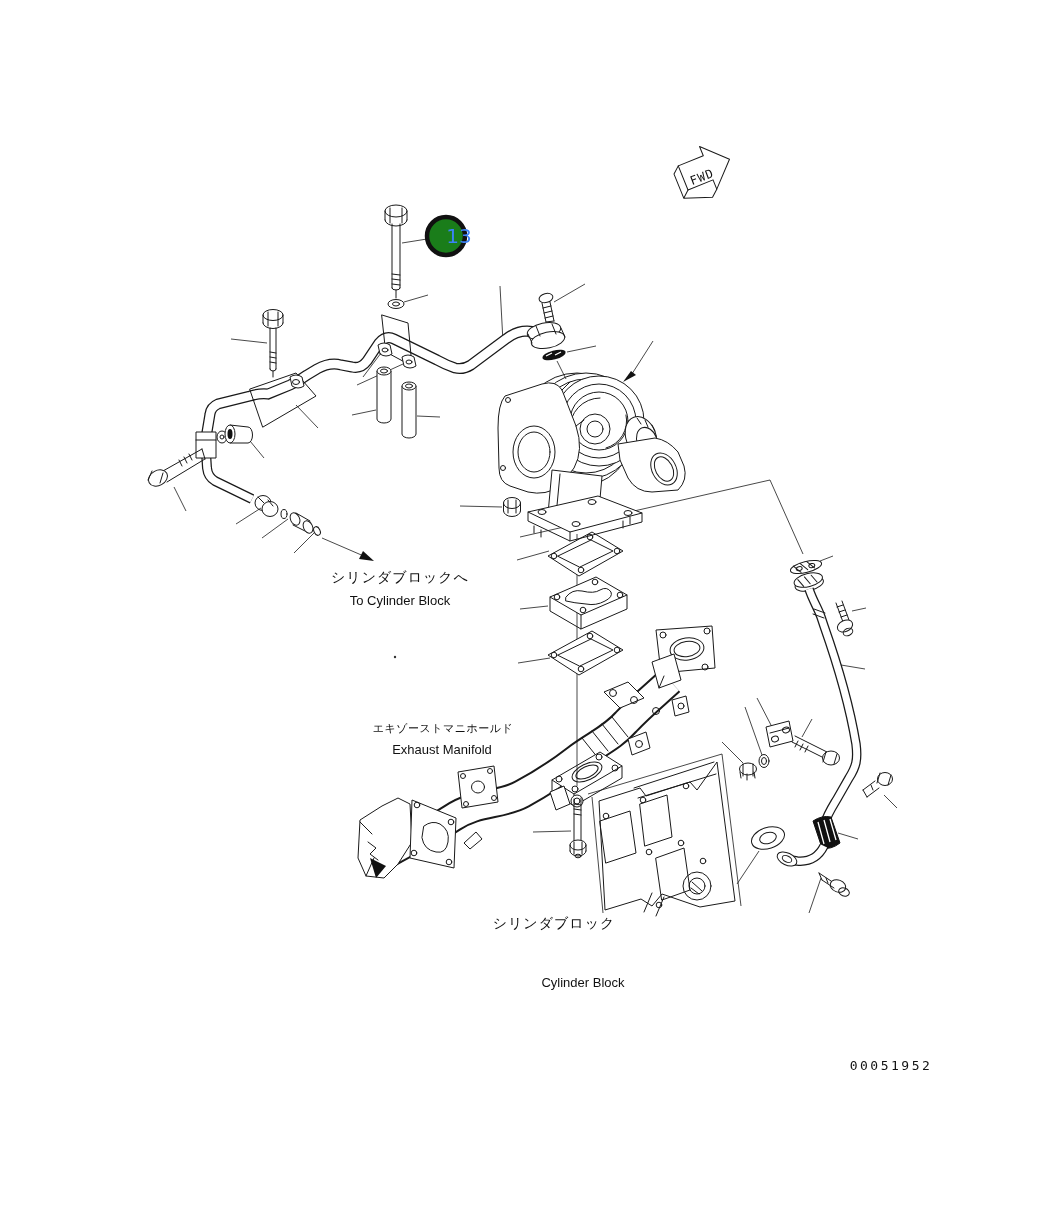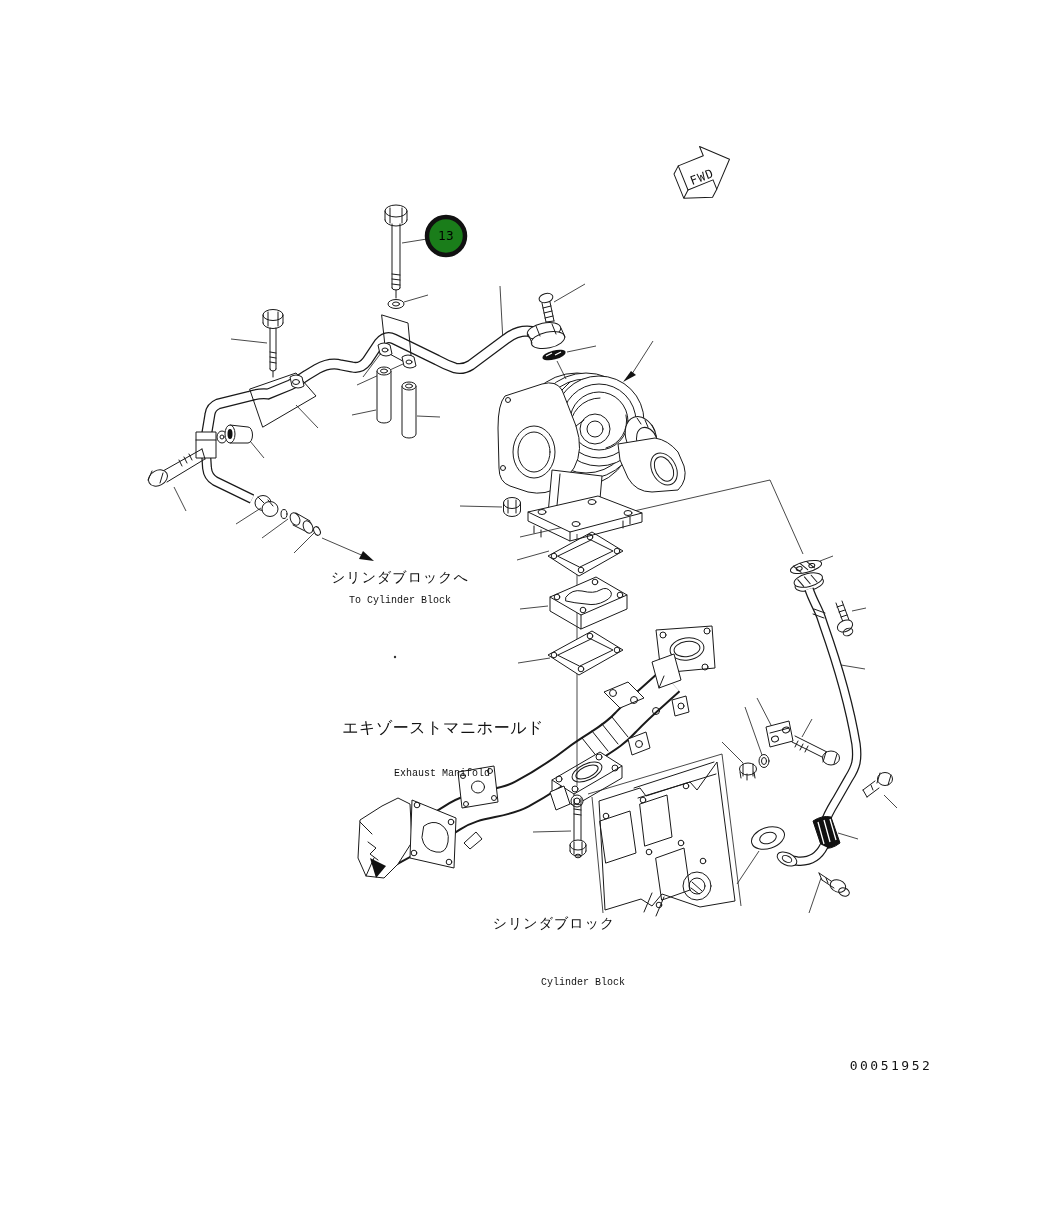--- a/index.html
+++ b/index.html
@@ -5,24 +5,24 @@
   html,body{margin:0;padding:0;background:#fff;}
   #stage{position:relative;width:1051px;height:1222px;background:#fff;overflow:hidden;
          font-family:"DejaVu Sans Mono", monospace;}
   #artwork{position:absolute;left:0;top:0;}
   .ln{fill:none;stroke:#1a1a1a;stroke-width:1;stroke-linecap:round;stroke-linejoin:round;}
   .thin{fill:none;stroke:#1a1a1a;stroke-width:0.8;}
   .wh{fill:#ffffff;stroke:#1a1a1a;stroke-width:1;stroke-linejoin:round;}
   .blk{fill:#111111;stroke:none;}
   .lbl{position:absolute;transform:translate(-50%,-50%);white-space:nowrap;color:#111;}
   .jp{font-family:Liberation Sans, sans-serif;font-size:14px;letter-spacing:1px;}
-  .jp2{font-family:"DejaVu Sans", sans-serif;font-size:16px;letter-spacing:0.5px;}
-  .en{font-family:Liberation Mono, monospace;font-size:10px;}
+  .jp2{font-family:"DejaVu Sans", sans-serif;font-size:11px;letter-spacing:0.5px;}
+  .en{font-family:Liberation Sans, sans-serif;font-size:13px;}
   .num{font-family:"DejaVu Sans Mono", monospace;font-size:13px;letter-spacing:2.5px;}
-  .callout-txt{font-family:"DejaVu Sans", sans-serif;font-size:12px;color:#000000;}
+  .callout-txt{font-family:"DejaVu Sans", sans-serif;font-size:20px;color:#3b82f6;margin-left:13px;}
   .fwd-txt{font-family:"DejaVu Sans Mono", monospace;font-size:12px;letter-spacing:1px;
            transform:translate(-50%,-50%) rotate(-21deg);}
 </style>
 </head>
 <body>
 
 <div id="stage">
 
 <svg id="artwork" width="1051" height="1222" viewBox="0 0 1051 1222">
 
@@ -368,20 +368,20 @@
 </svg>
 
 <div class="lbl callout-txt" style="left:446px;top:236px;">13</div>
 
 <div class="lbl fwd-txt" style="left:702px;top:177px;">FWD</div>
 
 <div class="lbl jp" style="left:400px;top:578px;">シリンダブロックへ</div>
 <div class="lbl en" style="left:400px;top:600px;">To Cylinder Block</div>
 
 <div class="lbl jp2" style="left:443px;top:728px;">エキゾーストマニホールド</div>
-<div class="lbl en" style="left:442px;top:749px;margin-top:24px;">Exhaust Manifold</div>
+<div class="lbl en" style="left:442px;top:749px;">Exhaust Manifold</div>
 
 <div class="lbl jp" style="left:554px;top:924px;">シリンダブロック</div>
 <div class="lbl en" style="left:583px;top:942px;margin-top:40px;">Cylinder Block</div>
 
 <div class="lbl num" style="left:864px;top:1065px;margin-left:27px;">00051952</div>
 
 </div>
 
 </body></html>

